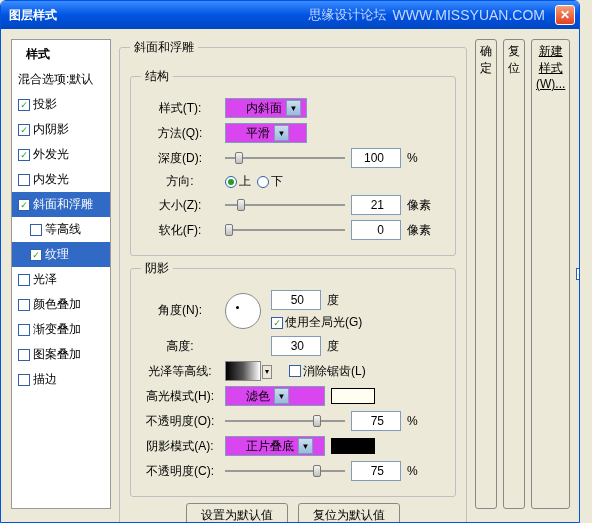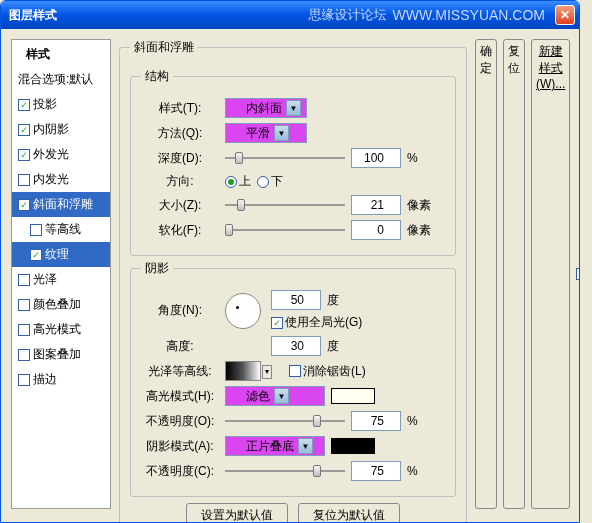--- a/index.html
+++ b/index.html
@@ -96,21 +96,21 @@
           <div class="sidebar-item">
             <span class="chk"></span>
             <span>光泽</span>
           </div>
           <div class="sidebar-item">
             <span class="chk"></span>
             <span>颜色叠加</span>
           </div>
           <div class="sidebar-item">
             <span class="chk"></span>
-            <span>高光模式</span>
+            <span>渐变叠加</span>
           </div>
           <div class="sidebar-item">
             <span class="chk"></span>
             <span>图案叠加</span>
           </div>
           <div class="sidebar-item">
             <span class="chk"></span>
             <span>描边</span>
           </div>
         </div>

